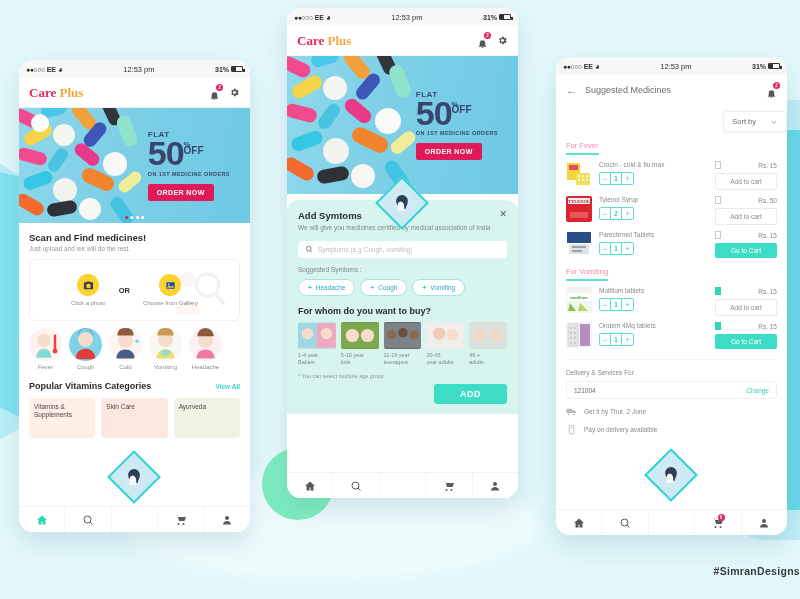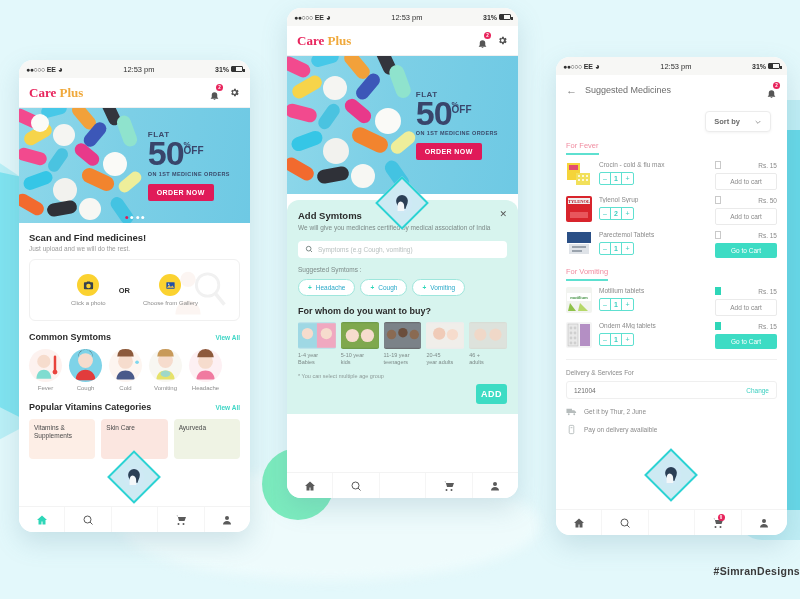--- a/index.html
+++ b/index.html
@@ -155,31 +155,31 @@
   .chip { background:#fff; border:1px solid #9fe6dc; border-radius:10px; padding:4px 9px;
           font-size:6.5px; color:#2aa9c9; display:flex; align-items:center; gap:4px;}
   .chip .pl { color:#2ed6b8; font-weight:bold;}
   .q2 { font-size:9px; font-weight:bold; color:#2b2b2b; margin-top:10px;}
   .agerow { display:flex; gap:5px; margin-top:6px;}
   .age { flex:1;}
   .age .im { width:100%; height:27px; border-radius:2px; overflow:hidden; position:relative;}
   .age .lb { font-size:5.5px; color:#7d8a88; margin-top:3px; line-height:1.3;}
   .note { font-size:5.5px; color:#8d9a98; margin-top:7px;}
   .addbtn { margin-top:5px; margin-left:auto; background:#3ddcc4; color:#fff; font-weight:bold;
-            font-size:9px; padding:5px 5px; border-radius:3px; width:fit-content; letter-spacing:.5px;}
+            font-size:9px; padding:5px 26px; border-radius:3px; width:fit-content; letter-spacing:.5px;}
   .addrow { display:flex; }
   .notch { position:absolute; left:50%; transform:translateX(-50%); bottom:26px;
            width:0;height:0;border-left:26px solid transparent;border-right:26px solid transparent;
            border-top:18px solid #fff; }
 
   
   .topbar3 { height:30px; background:#fff; display:flex; align-items:center; padding:0 10px; gap:8px;}
   .back { font-size:11px; color:#7a7a7a; }
   .ttl3 { font-size:9px; color:#6c6c6c;}
-  .sortwrap { display:flex; padding:6px 16px 0;font-weight:bold; }
+  .sortwrap { display:flex; padding:6px 0 0; }
   .sortby { margin-left:auto; border:1px solid #ececec; border-radius:4px; background:#fff;
             font-size:7.5px; color:#6c6c6c; padding:5px 8px; display:flex; align-items:center; gap:14px;
             box-shadow:0 1px 3px rgba(0,0,0,.05);}
   .grpttl { font-size:7.5px; color:#f08ca0; margin:9px 10px 0; display:inline-block;
             padding-bottom:3px; border-bottom:2px solid #5ee0d0;}
   .med { display:flex; align-items:flex-start; gap:7px; padding:6px 10px 0;}
   .med .thumb { width:26px; height:26px; border-radius:2px; overflow:hidden; flex:none; position:relative;}
   .med .mid { flex:1; min-width:0;}
   .med .mname { font-size:6.5px; color:#8a8a8a; white-space:nowrap; overflow:hidden; text-overflow:ellipsis;}
   .stepper { display:flex; margin-top:4px; width:fit-content; border:1px solid #5ee0d0; border-radius:2px;}
@@ -334,24 +334,20 @@
           <svg viewBox="0 0 24 24" width="11" height="11">
               <rect x="3" y="5" width="18" height="14" rx="1" fill="#1f4fa8"></rect>
               <path d="M4 17l5-6 4 4 3-3 4 5z" fill="#f6c542"></path>
               <circle cx="8" cy="9" r="1.6" fill="#fff"></circle>
             </svg>
         </div>
         <div class="scan-lbl">Choose from Gallery</div>
       </div>
     </div>
 
-    <div class="sec-head">
-      <div class="sec-title">Common Symtoms</div>
-      <div class="view-all">View All</div>
-    </div>
     <div class="symrow">
       <div class="sym">
         <div class="av" style="background:#fdf2ef">
           <svg viewBox="0 0 40 40" width="33" height="33">
               <circle cx="18" cy="15" r="8" fill="#f6dccd"></circle>
               <path d="M9 36c0-7 4-11 9-11s9 4 9 11z" fill="#7fdcd0"></path>
               <rect x="30" y="8" width="3" height="18" rx="1.5" fill="#e8433c"></rect>
               <circle cx="31.5" cy="28" r="3" fill="#e8433c"></circle>
             </svg>
         </div>

